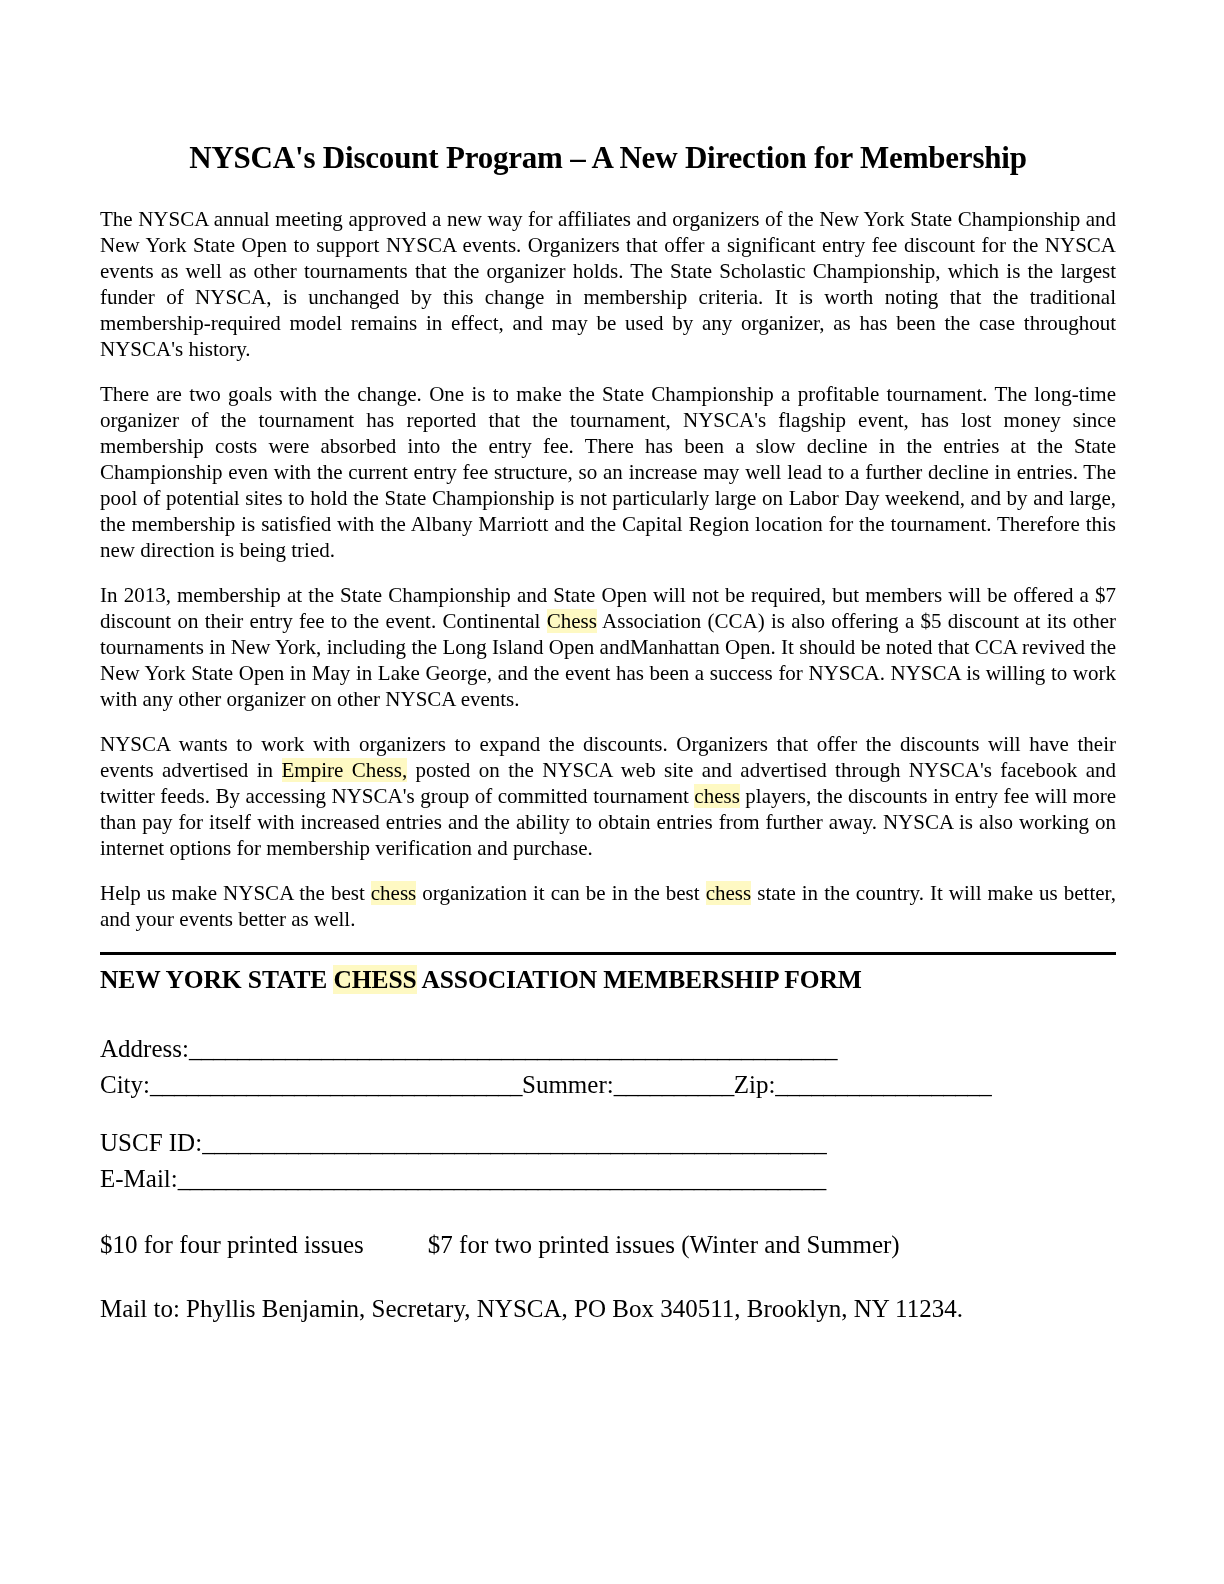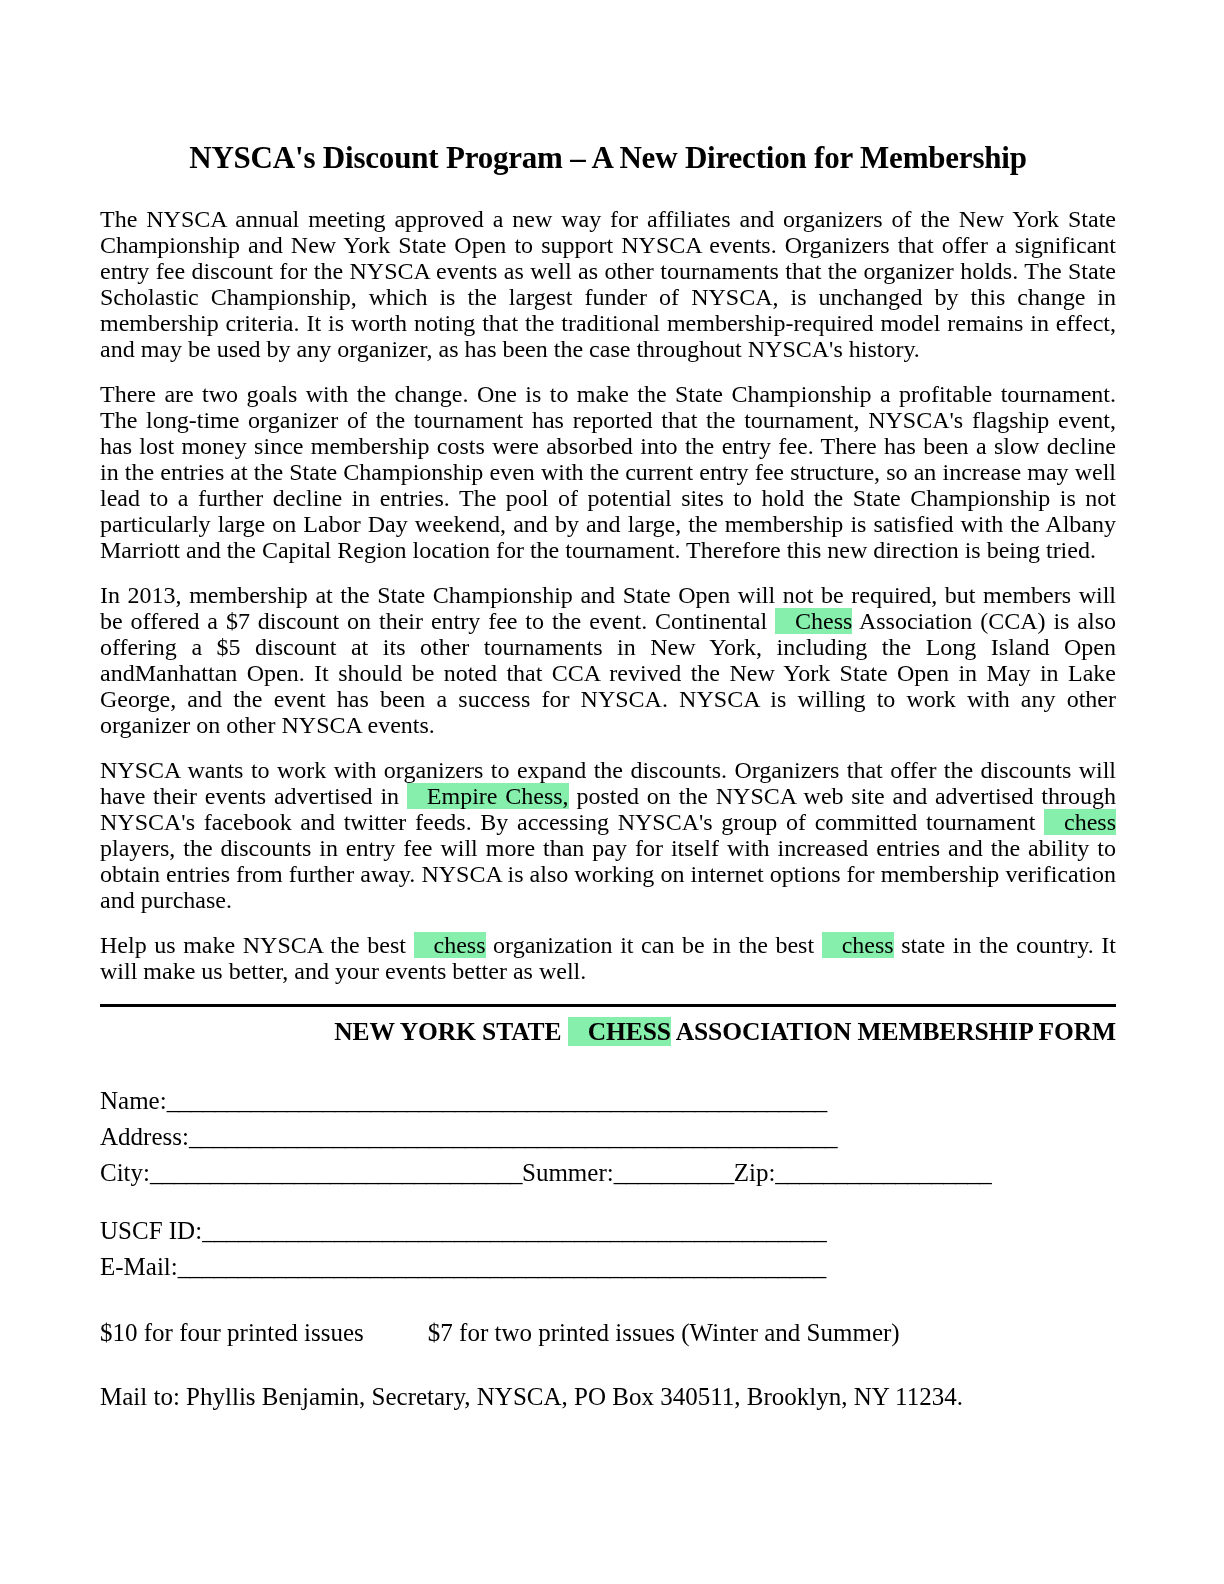--- a/index.html
+++ b/index.html
@@ -24,45 +24,43 @@
   }
   h1.doc-title {
     font-size: 31px;
     font-weight: bold;
     text-align: center;
     margin: 0;
     padding: 140px 0 0 0;
     letter-spacing: -0.2px;
   }
   p.body-par {
-    font-size: 24px;
+    font-size: 21px;
     line-height: 26px;
     text-align: justify;
     text-justify: inter-word;
     margin: 0 0 19px 0;
   }
   p.first-par {
     margin-top: 30px;
   }
   .hl {
-    background: #86efac;
-    padding-left: 20px;
+    background: #fef9c3;
   }
   .rule {
     border: none;
     border-top: 3px solid #000;
     margin: 20px 0 10px 0;
     width: 100%;
   }
   h2.form-title {
     font-size: 25.5px;
     font-weight: bold;
     margin: 0 0 0 0;
     letter-spacing: -0.1px;
-    text-align: right;
   }
   .form-block {
     margin-top: 36px;
     font-size: 25px;
     line-height: 36px;
   }
   .form-line {
     white-space: nowrap;
   }
   .form-gap {
@@ -100,23 +98,20 @@
   </div>
 
   <hr class="rule">
 
   <h2 class="form-title">
     <span>NEW YORK STATE </span><span class="hl">CHESS</span><span> ASSOCIATION MEMBERSHIP FORM</span>
   </h2>
 
   <div class="form-block">
 
-    <div class="form-line">
-      <span>Name:</span><span class="form-gap">_______________________________________________________</span>
-    </div>
 
     <div class="form-line">
       <span>Address:</span><span class="form-gap">______________________________________________________</span>
     </div>
 
     <div class="form-line">
       <span>City:</span><span class="form-gap">_______________________________</span><span>Summer:</span><span class="form-gap">__________</span><span>Zip:</span><span class="form-gap">__________________</span>
     </div>
 
     <div class="form-spacer"></div>

